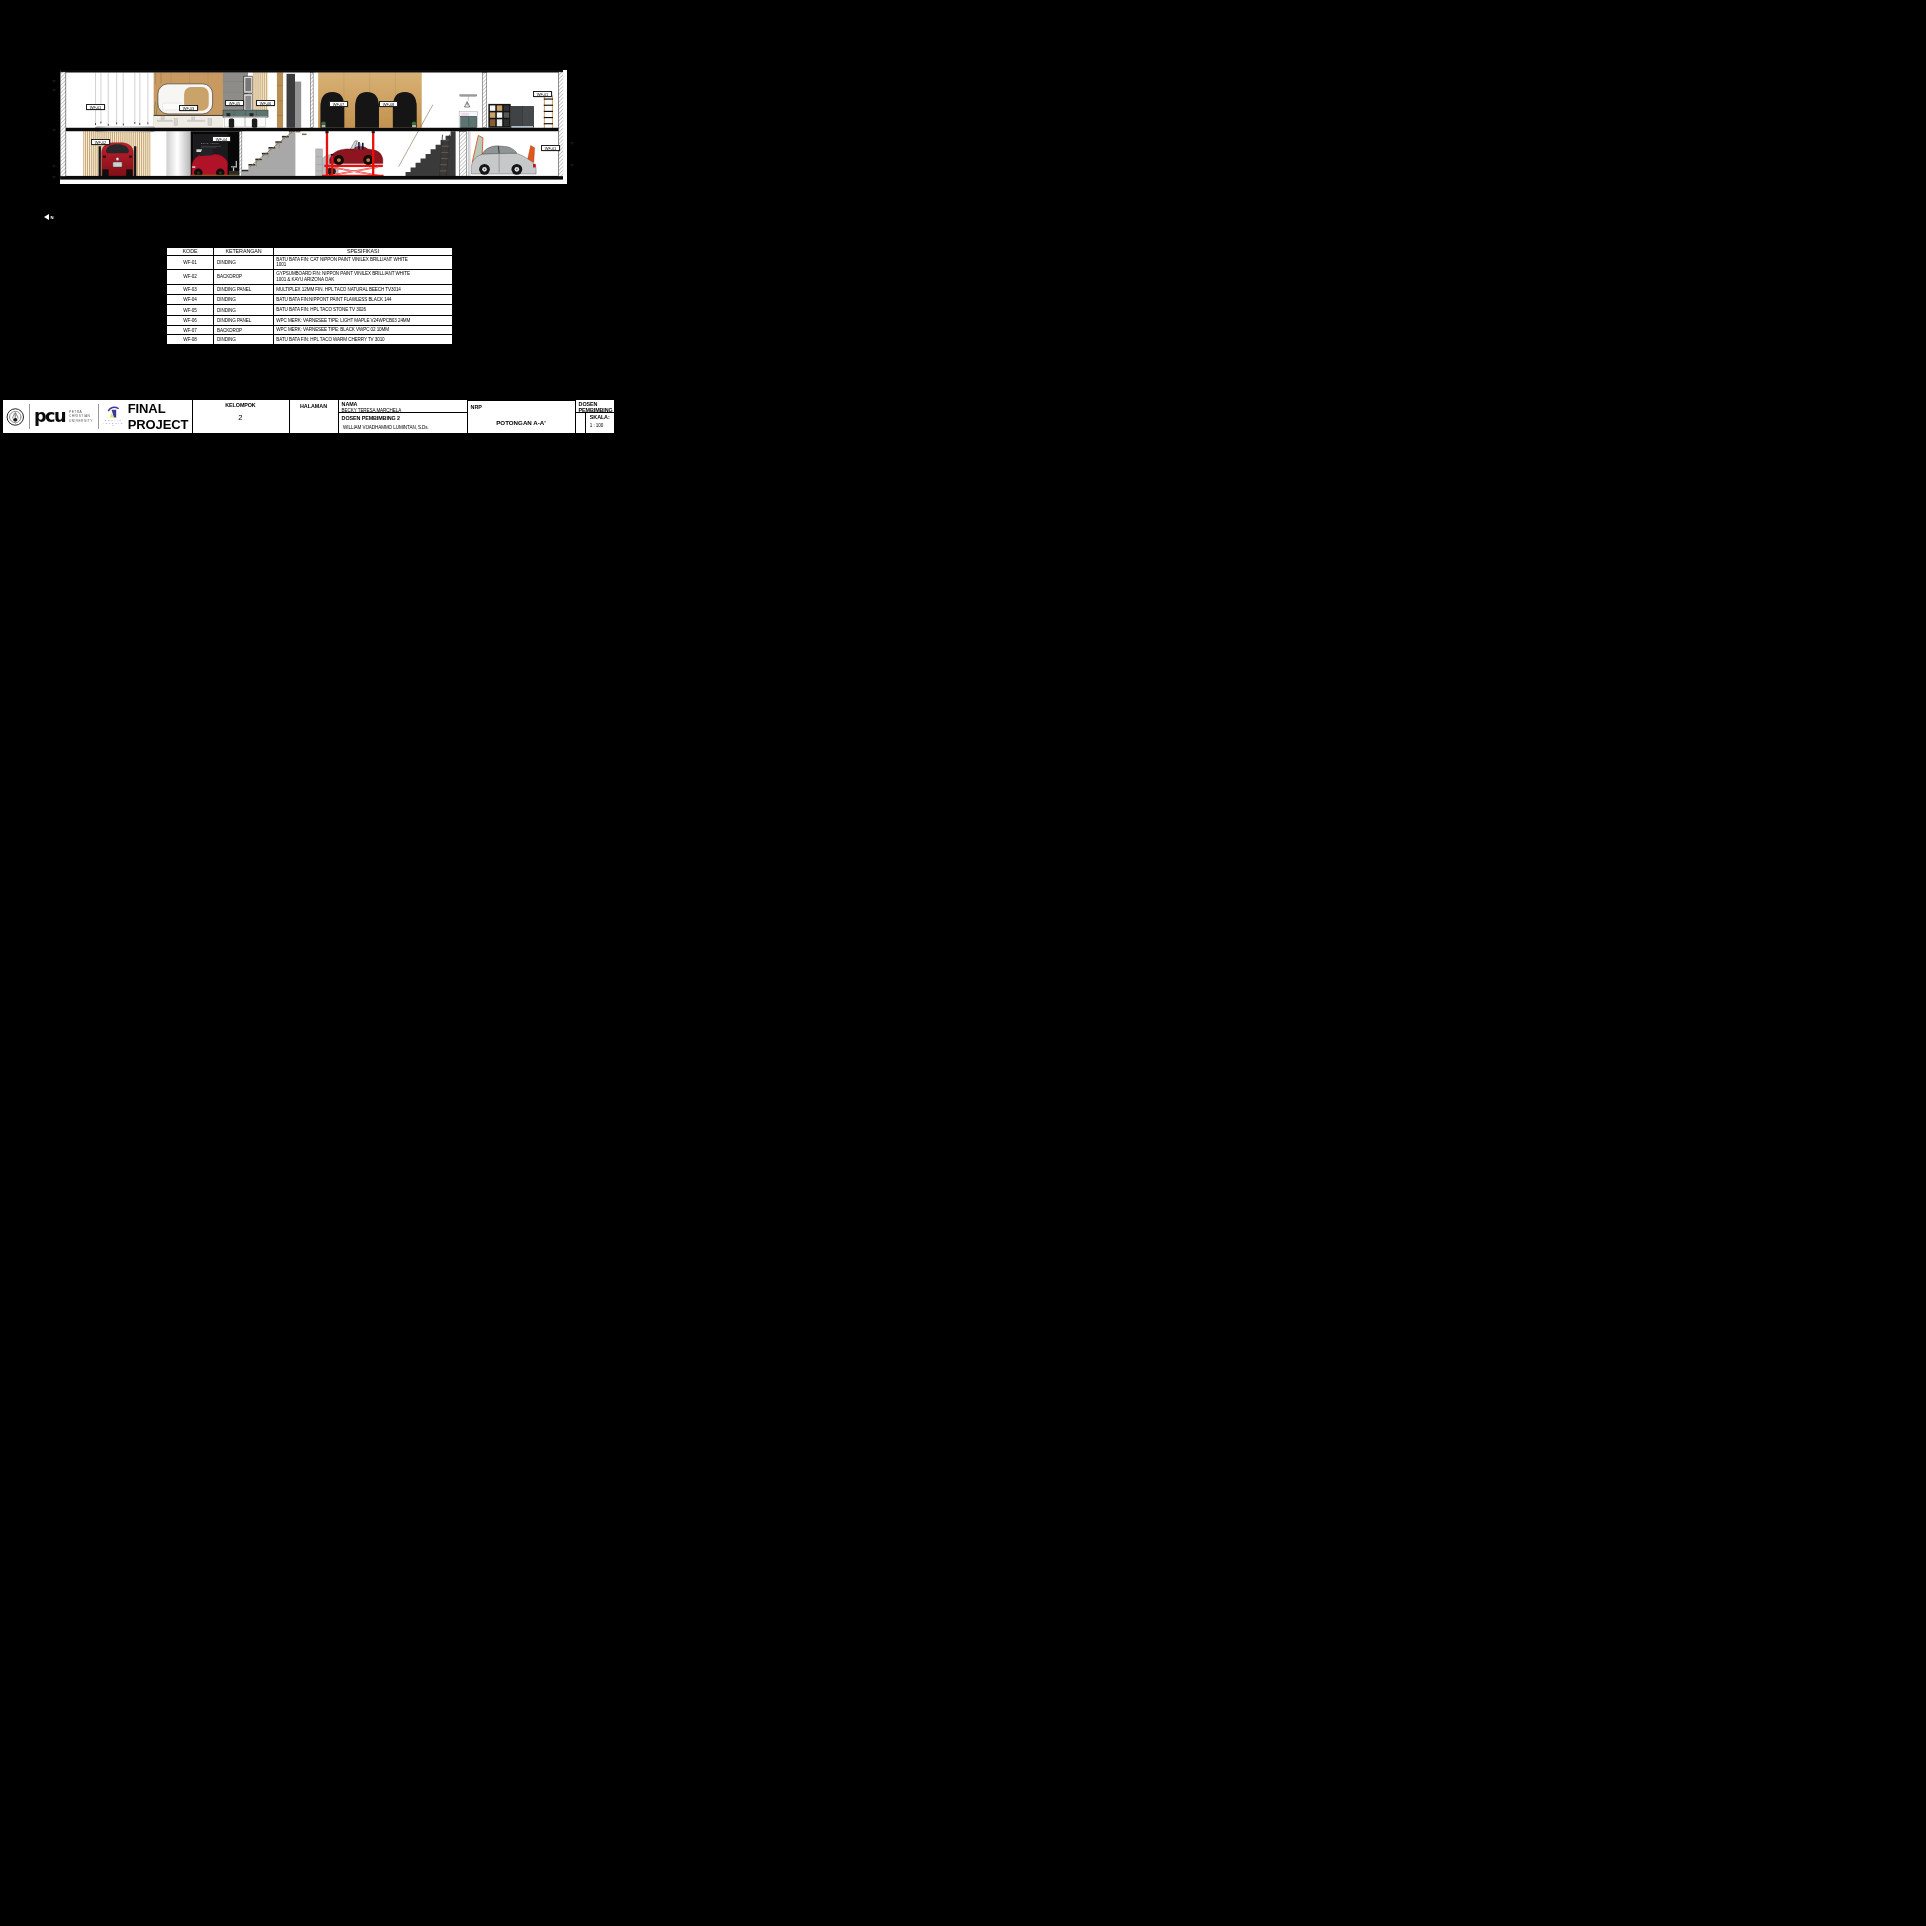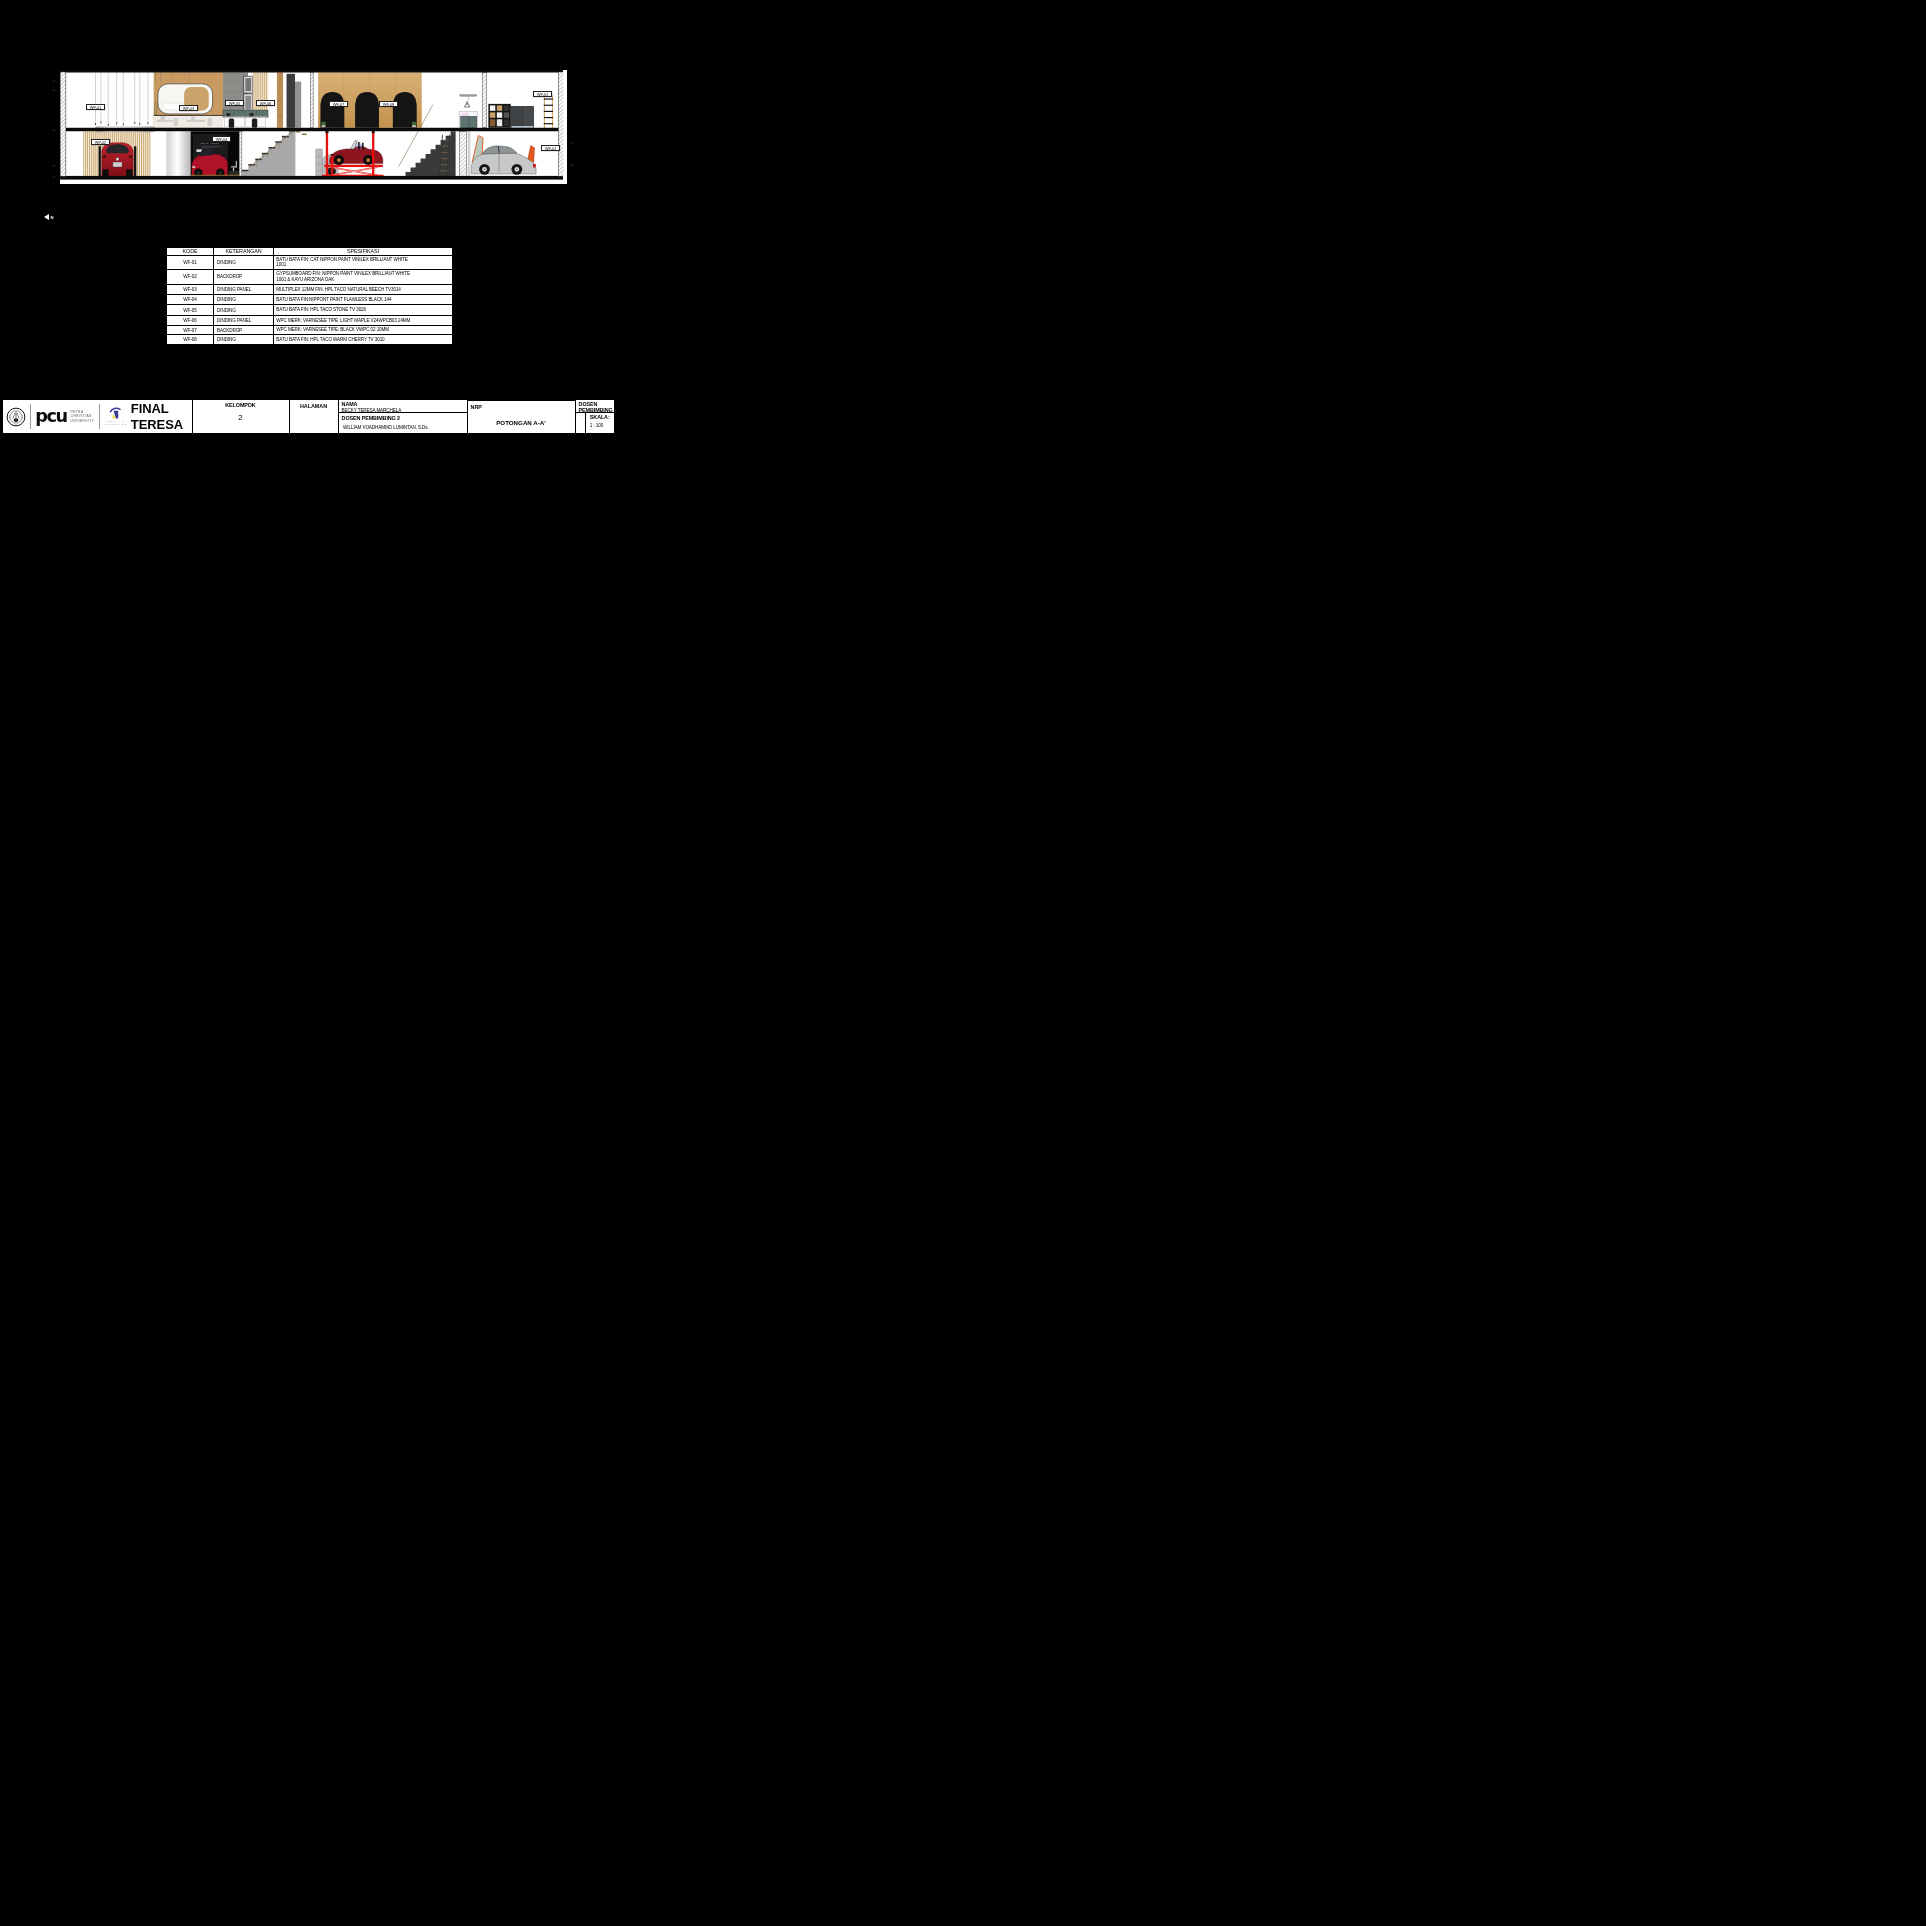--- a/index.html
+++ b/index.html
@@ -496,21 +496,21 @@
         <svg width="13" height="13" viewBox="0 0 34 34">
           <path d="M4,12 C8,3 20,1 29,6" fill="none" stroke="#3b3a99" stroke-width="4" stroke-linecap="round"></path>
           <polygon points="12,10 24,10 24,30 18,30" fill="#3b3a99"></polygon>
           <polygon points="12,18 18,30 8,30" fill="#efe23b"></polygon>
         </svg>
         <div class="desain-txt">D E S A I N</div>
         <div class="desain-txt">I N T E R I O R</div>
       </div>
       <div class="finalproj">
         <div>FINAL</div>
-        <div>TERESA</div>
+        <div>PROJECT</div>
       </div>
     </div>
 
     <div class="tb-cell padcell">
       <div class="lab">NAMA</div>
       <div class="val" style="margin-top:0.4px;">BECKY TERESA MARCHELA</div>
     </div>
     <div class="tb-cell padcell rowsplit">
       <div class="lab" style="margin-top:2.3px;">NRP</div>
 

